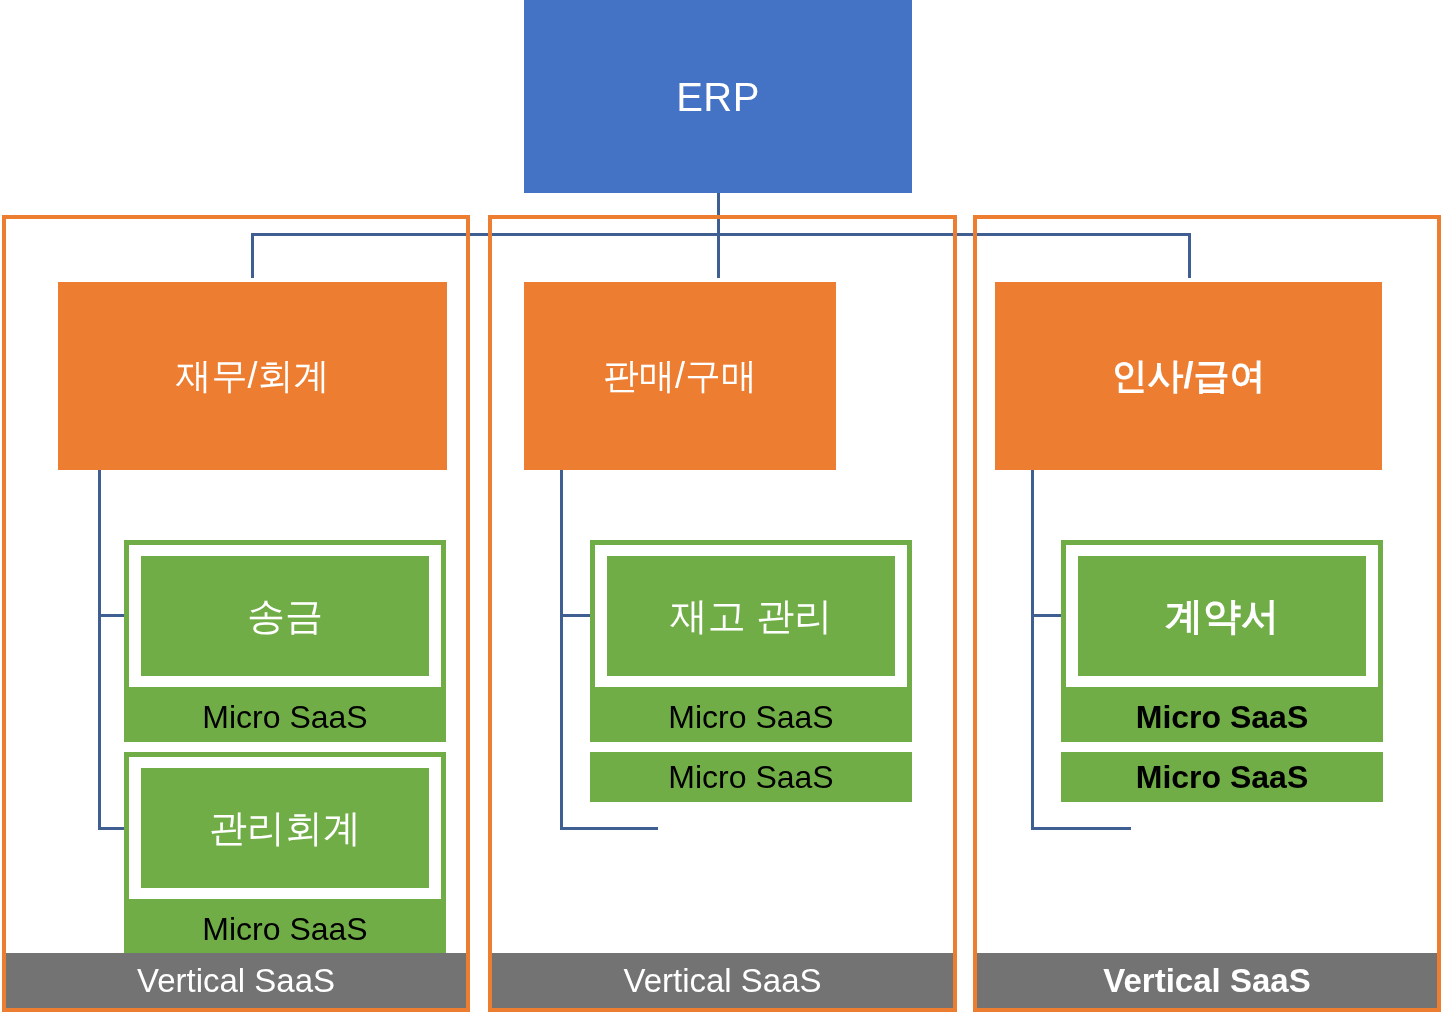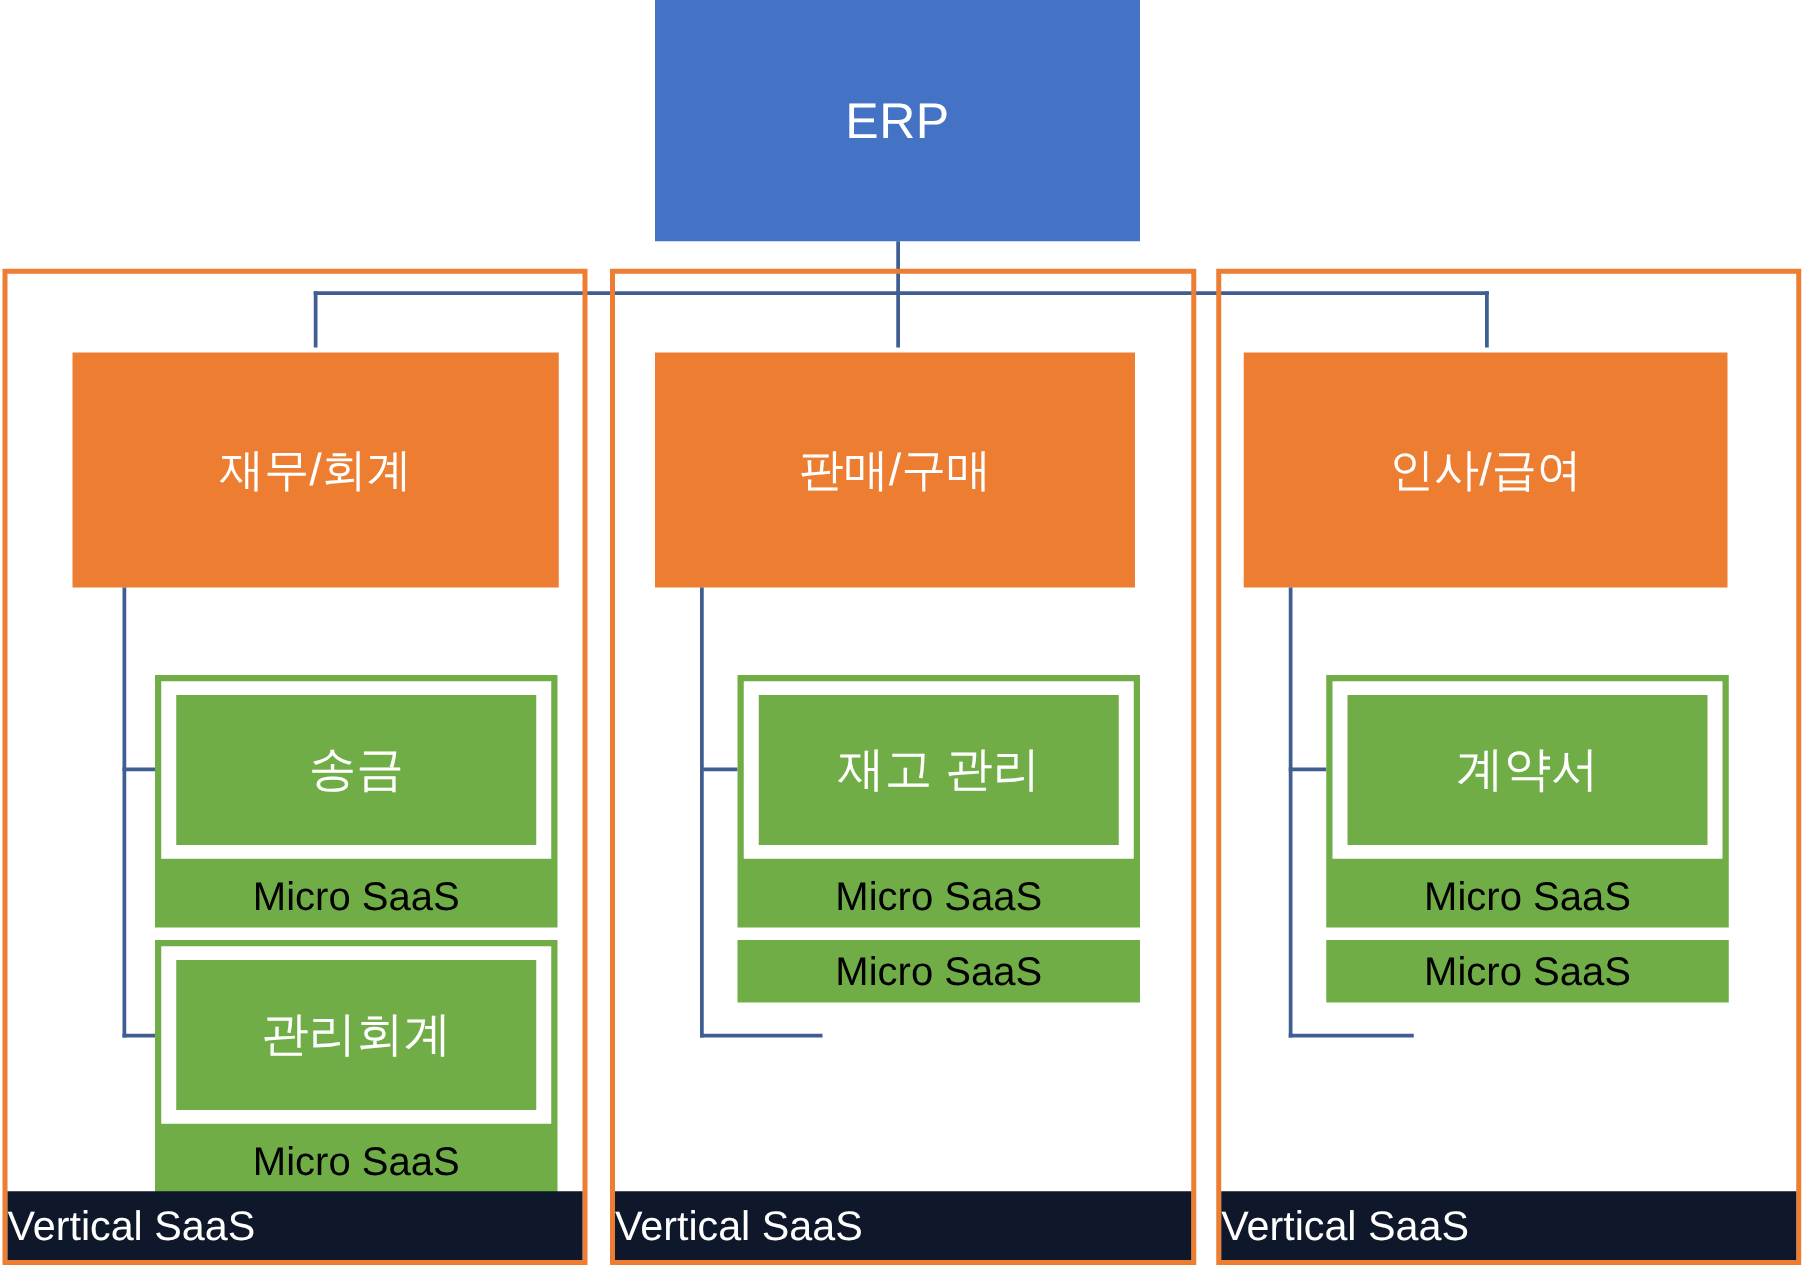--- a/index.html
+++ b/index.html
@@ -67,39 +67,39 @@
   .column {
     position: absolute;
     top: 215px;
     height: 797px;
     border: 4px solid #ED7D31;
     box-sizing: border-box;
     background: transparent;
   }
   .column.c1 { left: 2px;    width: 468px; }
   .column.c2 { left: 488px;  width: 469px; }
-  .column.c3 { left: 973px;  width: 468px; }
+  .column.c3 { left: 973px;  width: 468px; font-weight: bold; }
 
   
   .module-box {
     position: absolute;
     top: 63px;
     height: 188px;
     background: #ED7D31;
     display: flex;
     align-items: center;
     justify-content: center;
   }
   .module-box .label {
     color: #FFFFFF;
     font-size: 36px;
     line-height: 1;
   }
   .column.c1 .module-box { left: 52px;  width: 389px; }
-  .column.c2 .module-box { left: 32px;  width: 384px; }
+  .column.c2 .module-box { left: 32px;  width: 312px; }
   .column.c3 .module-box { left: 18px;  width: 387px; }
 
   
   .inner-conn {
     position: absolute;
     background: #3F5E91;
   }
   .inner-v {
     width: 3px;
     top: 251px;
@@ -167,24 +167,24 @@
     line-height: 1;
   }
 
   
   .column-footer {
     position: absolute;
     left: 0px;
     right: 0px;
     bottom: 0px;
     height: 55px;
-    background: #0f172a;
-    display: flex;
-    align-items: center;
-    justify-content: flex-start;
+    background: #737373;
+    display: flex;
+    align-items: center;
+    justify-content: center;
   }
   .column-footer .label {
     color: #FFFFFF;
     font-size: 33px;
     line-height: 1;
   }
 </style>
 </head>
 <body>
 

